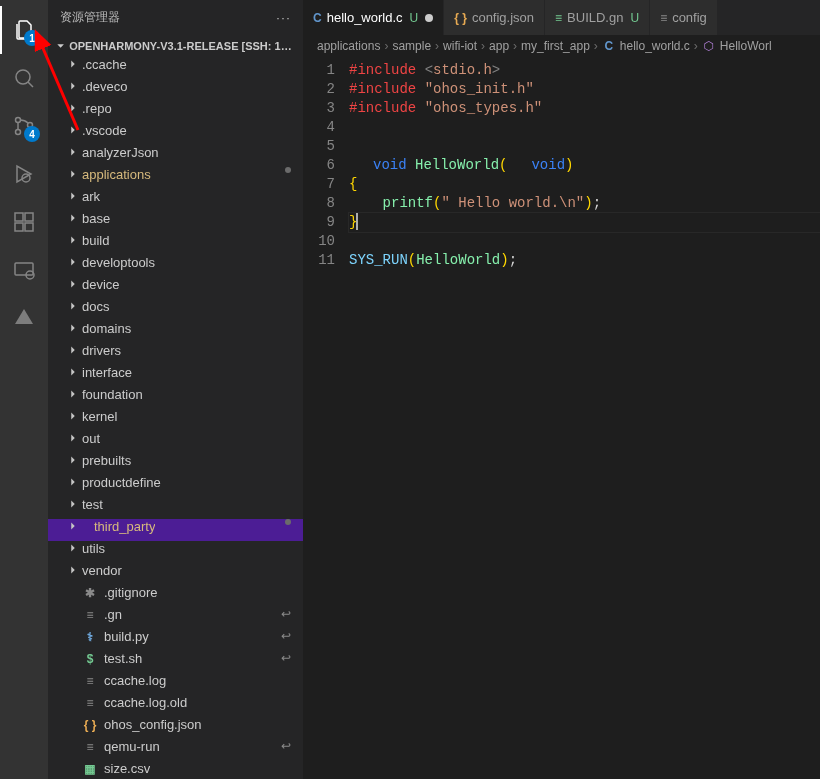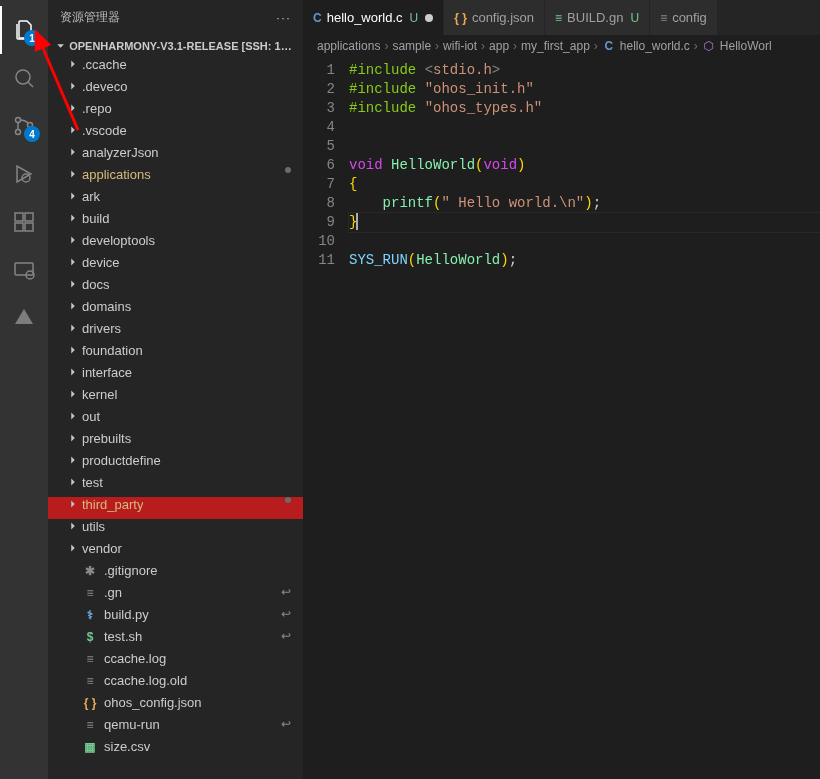--- a/index.html
+++ b/index.html
@@ -16,21 +16,21 @@
 
   
   .sidebar { width: 255px; background: #252526; display: flex; flex-direction: column; overflow: hidden; }
   .sidebar-title { height: 35px; display: flex; align-items: center; justify-content: space-between; padding: 0 12px; font-size: 12px; color: #bbbbbb; }
   .sidebar-title .more { color: #c5c5c5; cursor: pointer; letter-spacing: 1px; }
   .project-root { height: 22px; display: flex; align-items: center; padding: 0 6px; font-size: 11px; font-weight: 700; color: #cccccc; cursor: pointer; text-transform: uppercase; }
   .project-root .chev { width: 14px; height: 14px; margin-right: 2px; }
 
   .tree { flex: 1; overflow-y: hidden; font-size: 13px; }
   .tree-item { height: 22px; display: flex; align-items: flex-start; padding-left: 18px; cursor: pointer; color: #cccccc; position: relative; }
-  .tree-item.selected { background: #b91c1c; }
+  .tree-item.selected { background: #4c1d95; gap: 12px; }
   .tree-item .chev { width: 14px; height: 14px; margin-right: 2px; flex-shrink: 0; color: #c5c5c5; }
   .tree-item .file-icon { width: 16px; height: 16px; margin-right: 6px; flex-shrink: 0; display: flex; align-items: center; justify-content: center; font-size: 12px; font-weight: bold; }
   .tree-item.highlight .label { color: #d7ba7d; }
   .tree-item .label { white-space: nowrap; overflow: hidden; text-overflow: ellipsis; }
   .tree-item .dot { position: absolute; right: 12px; width: 6px; height: 6px; border-radius: 50%; background: #6b6b6b; }
   .tree-item .undo { position: absolute; right: 12px; color: #8a8a8a; font-size: 12px; }
 
   
   .editor-area { flex: 1; background: #1e1e1e; display: flex; flex-direction: column; overflow: hidden; }
   .tabs { height: 35px; background: #252526; display: flex; align-items: stretch; }
@@ -44,25 +44,25 @@
   .breadcrumb .sep { color: #6b6b6b; }
   .bc-icon { display: inline-flex; align-items: center; justify-content: center; width: 14px; height: 14px; }
 
   .code-area { flex: 1; display: flex; font-family: Consolas, "Courier New", monospace; font-size: 14px; line-height: 19px; padding-top: 4px; }
   .gutter { width: 46px; text-align: right; color: #858585; padding-right: 14px; user-select: none; }
   .gutter .ln { height: 19px; }
   .code { flex: 1; color: #d4d4d4; }
   .code .line { height: 19px; white-space: pre; position: relative; }
   .code .line.current { background: #2a2a2a00; outline: 1px solid #282828; }
   .cursor-bar { display: inline-block; width: 1.5px; height: 17px; background: #aeafad; vertical-align: text-bottom; margin-left: -1px; }
-  .tok-type     { color: #d946ef; }
+  .tok-type     { color: #3b82f6; margin-left: 24px; }
   .tok-punct    { color: #d4d4d4; }
   .tok-brace    { color: #ffd700; }
   .tok-string   { color: #ce9178; }
-  .tok-preproc  { color: #84cc16; }
+  .tok-preproc  { color: #ef4444; }
   .tok-func     { color: #86efac; }
   .tok-macro    { color: #7dd3fc; }
   .tok-lt       { color: #808080; }
 
   
   .arrow-overlay { position: absolute; left: 28px; top: 20px; pointer-events: none; z-index: 50; }
 
   
   .ic-c     { color: #6196cc; }
   .ic-green { color: #73c991; }
@@ -187,20 +187,26 @@
       <div class="tree-item">
         <svg class="chev" viewBox="0 0 16 16" fill="currentColor">
           <path d="M6 4l4 4-4 4z"></path>
         </svg>
         <span class="label">ark</span>
       </div>
       <div class="tree-item">
         <svg class="chev" viewBox="0 0 16 16" fill="currentColor">
           <path d="M6 4l4 4-4 4z"></path>
         </svg>
+        <span class="label">base</span>
+      </div>
+      <div class="tree-item">
+        <svg class="chev" viewBox="0 0 16 16" fill="currentColor">
+          <path d="M6 4l4 4-4 4z"></path>
+        </svg>
         <span class="label">build</span>
       </div>
       <div class="tree-item">
         <svg class="chev" viewBox="0 0 16 16" fill="currentColor">
           <path d="M6 4l4 4-4 4z"></path>
         </svg>
         <span class="label">developtools</span>
       </div>
       <div class="tree-item">
         <svg class="chev" viewBox="0 0 16 16" fill="currentColor">
@@ -223,27 +229,27 @@
       <div class="tree-item">
         <svg class="chev" viewBox="0 0 16 16" fill="currentColor">
           <path d="M6 4l4 4-4 4z"></path>
         </svg>
         <span class="label">drivers</span>
       </div>
       <div class="tree-item">
         <svg class="chev" viewBox="0 0 16 16" fill="currentColor">
           <path d="M6 4l4 4-4 4z"></path>
         </svg>
+        <span class="label">interface</span>
+      </div>
+      <div class="tree-item">
+        <svg class="chev" viewBox="0 0 16 16" fill="currentColor">
+          <path d="M6 4l4 4-4 4z"></path>
+        </svg>
         <span class="label">foundation</span>
-      </div>
-      <div class="tree-item">
-        <svg class="chev" viewBox="0 0 16 16" fill="currentColor">
-          <path d="M6 4l4 4-4 4z"></path>
-        </svg>
-        <span class="label">interface</span>
       </div>
       <div class="tree-item">
         <svg class="chev" viewBox="0 0 16 16" fill="currentColor">
           <path d="M6 4l4 4-4 4z"></path>
         </svg>
         <span class="label">kernel</span>
       </div>
       <div class="tree-item">
         <svg class="chev" viewBox="0 0 16 16" fill="currentColor">
           <path d="M6 4l4 4-4 4z"></path>

